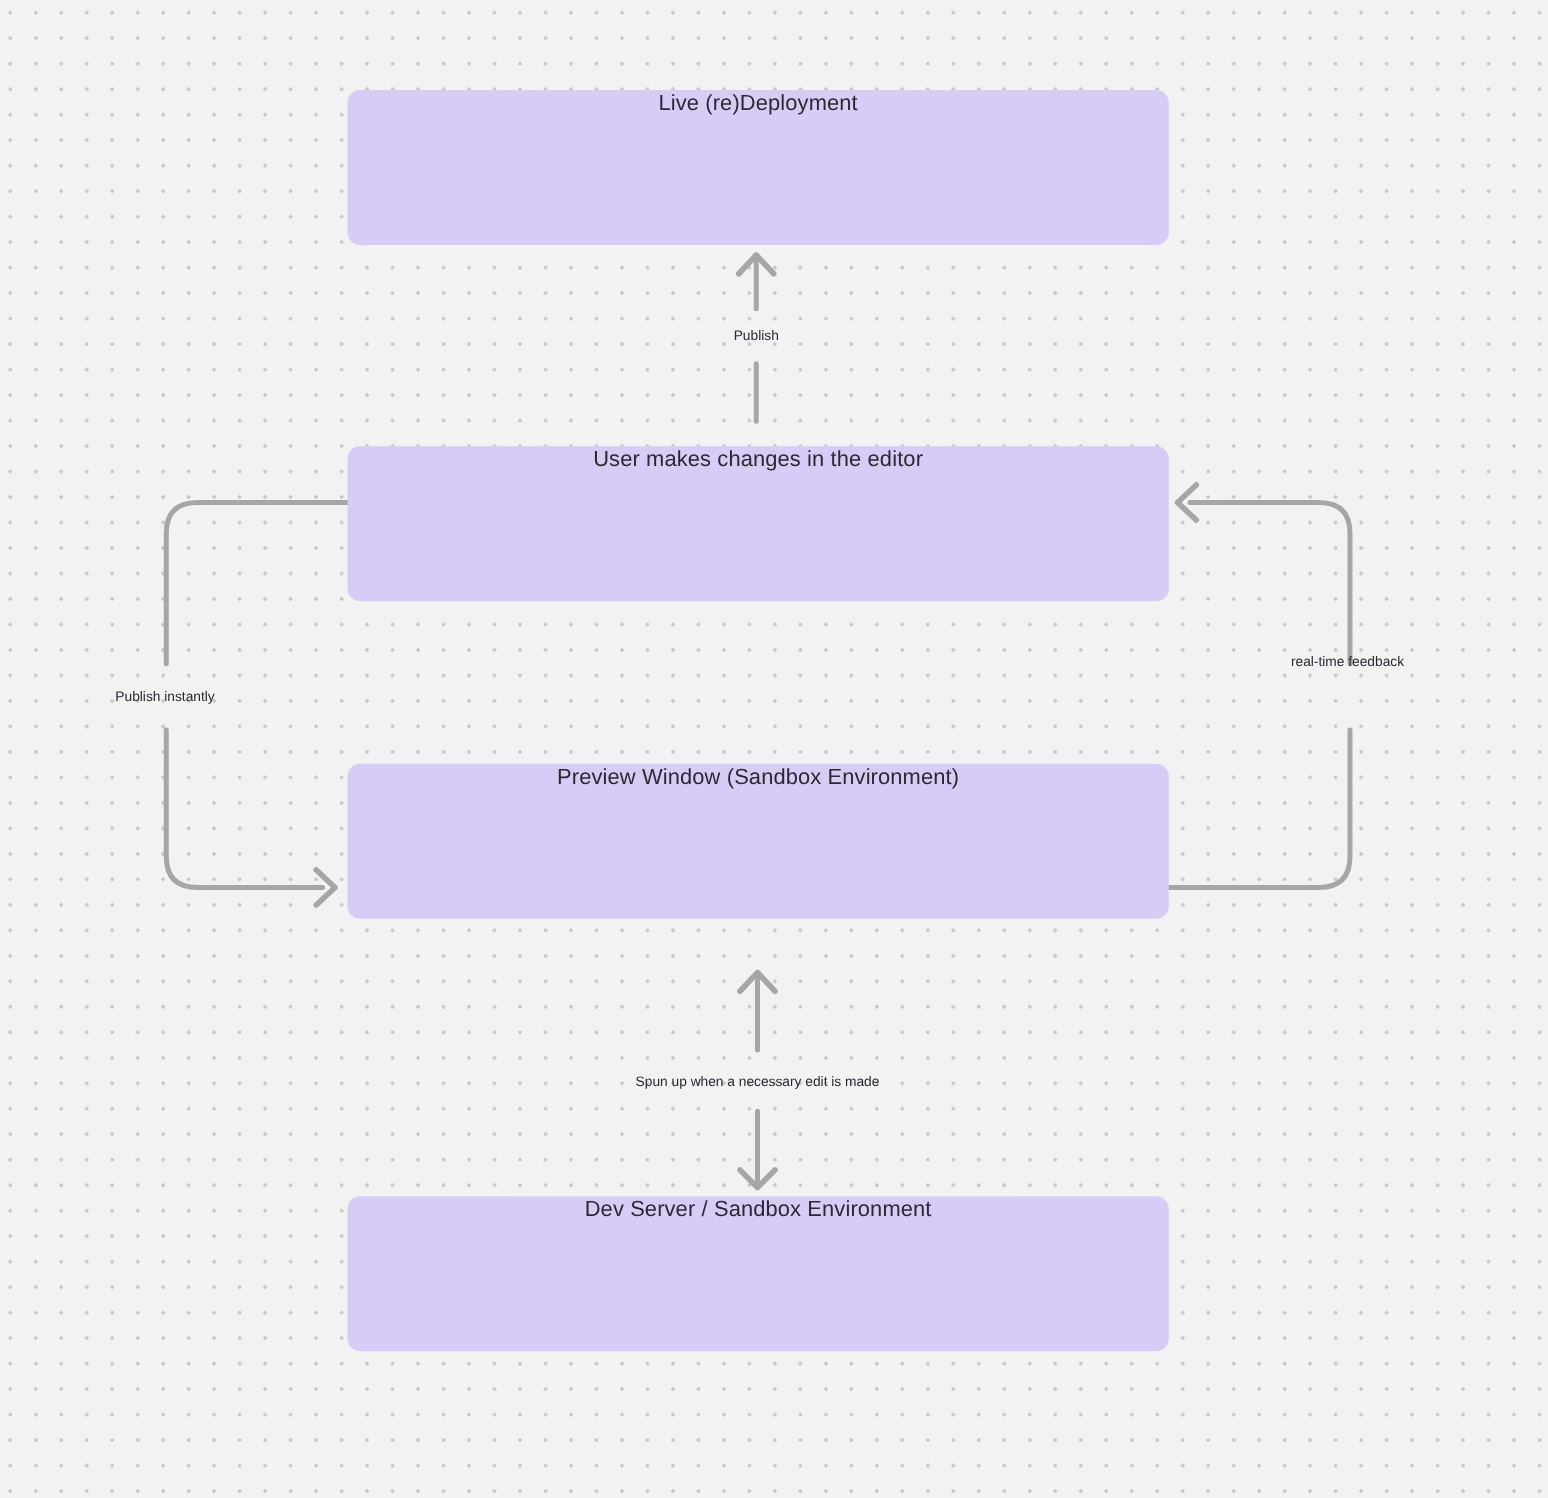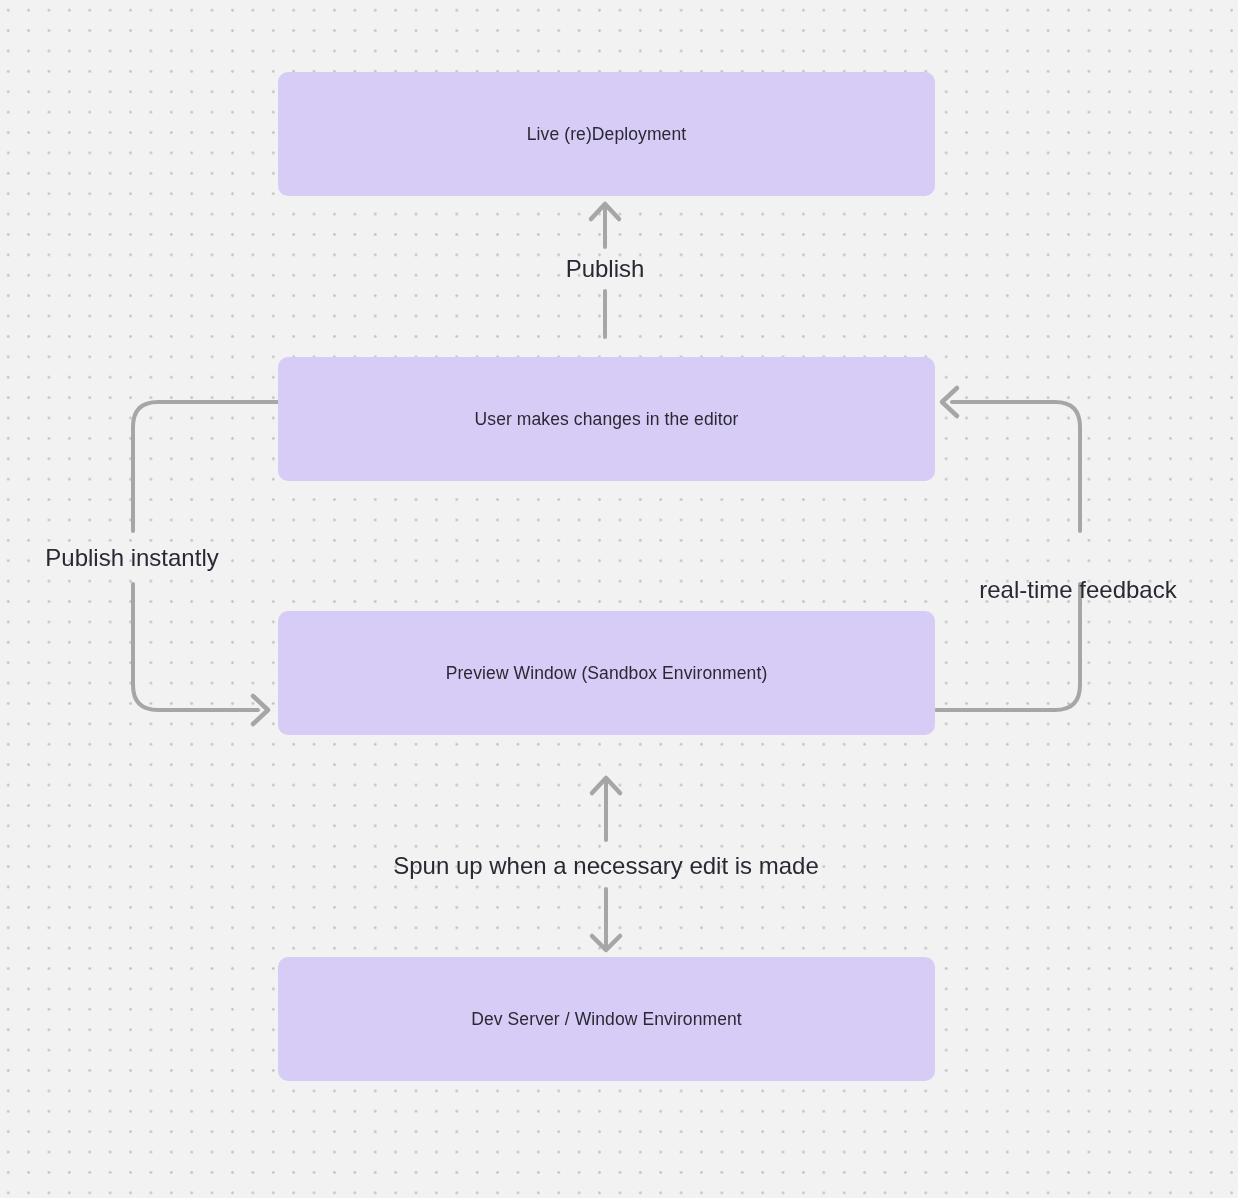--- a/index.html
+++ b/index.html
@@ -14,39 +14,39 @@
   .dots{
     position:absolute;inset:0;
     background-image:radial-gradient(circle, var(--dot) 1.2px, transparent 1.5px);
     background-size:20.4px 20.4px;
     background-position:-2px 0;
   }
   .node{
     position:absolute;left:278px;width:657px;height:124px;
     background:var(--node-fill);
     border-radius:10px;
-    display:flex;align-items:center;justify-content:center;
+    display:flex;justify-content:center;
     font-size:17.5px;color:var(--text);
     letter-spacing:.1px;
     cursor:default;
   }
   #node-live{top:72px}
   #node-user{top:357px}
   #node-preview{top:611px}
   #node-dev{top:957px}
   svg.edges{position:absolute;left:0;top:0;}
   .stroke{fill:none;stroke:var(--arrow);stroke-width:4;stroke-linecap:round;stroke-linejoin:round;}
   .head{fill:none;stroke:var(--arrow);stroke-width:4.5;stroke-linecap:round;stroke-linejoin:round;}
   .edge-label{
     position:absolute;transform:translate(-50%,-50%);
-    font-size:24px;color:var(--text);white-space:nowrap;
+    font-size:11px;color:var(--text);white-space:nowrap;
   }
   #label-publish{left:605px;top:269px}
   #label-updates{left:132px;top:558px}
-  #label-feedback{left:1078px;top:590px}
+  #label-feedback{left:1078px;top:530px}
   #label-spunup{left:606px;top:866px}
 </style>
 </head>
 <body>
 
 <div class="dots"></div>
 
 <svg class="edges" width="1238" height="1198" viewBox="0 0 1238 1198">
 
   <g>
@@ -78,19 +78,19 @@
 <div class="node" id="node-live">
   <span>Live (re)Deployment</span>
 </div>
 <div class="node" id="node-user">
   <span>User makes changes in the editor</span>
 </div>
 <div class="node" id="node-preview">
   <span>Preview Window (Sandbox Environment)</span>
 </div>
 <div class="node" id="node-dev">
-  <span>Dev Server / Window Environment</span>
+  <span>Dev Server / Sandbox Environment</span>
 </div>
 
 <div class="edge-label" id="label-publish">Publish</div>
 <div class="edge-label" id="label-updates">Publish instantly</div>
 <div class="edge-label" id="label-feedback">real-time feedback</div>
 <div class="edge-label" id="label-spunup">Spun up when a necessary edit is made</div>
 
 </body></html>

